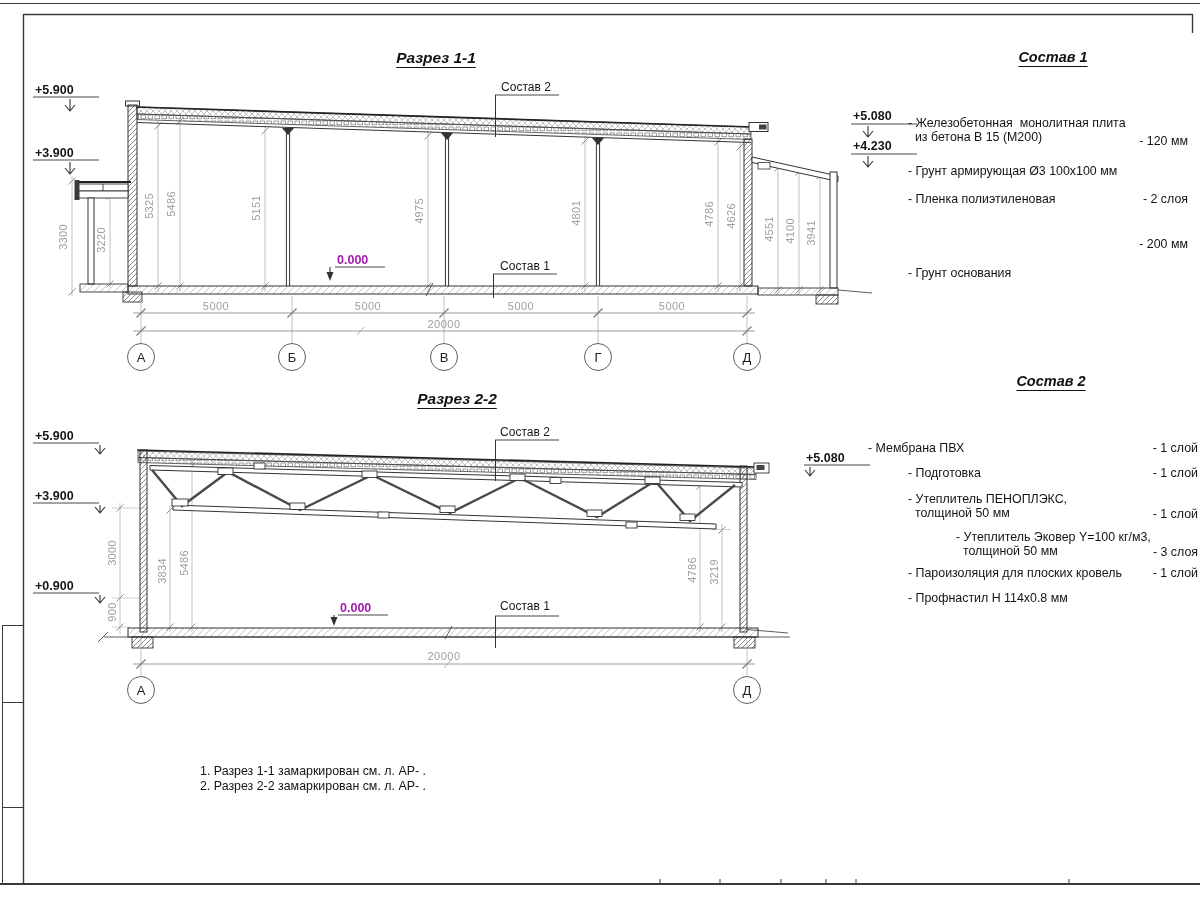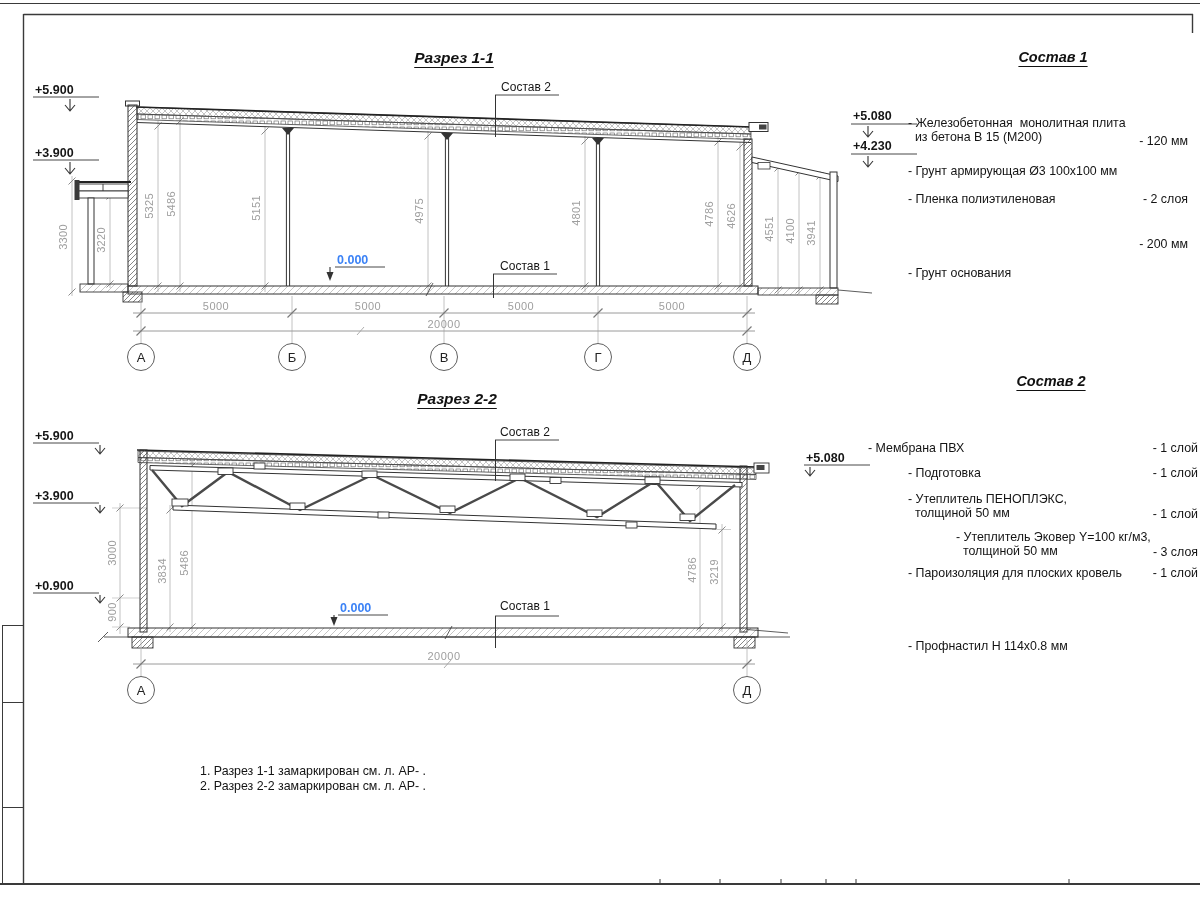--- a/index.html
+++ b/index.html
@@ -5,21 +5,21 @@
   html,body{margin:0;padding:0;background:#e8e8e8;}
   #sheet{position:relative;width:1200px;height:900px;background:#ffffff;overflow:hidden;
          font-family:"Liberation Sans","DejaVu Sans",sans-serif;}
   #linework{position:absolute;left:0;top:0;}
   .t{position:absolute;white-space:pre;color:#161616;}
   .title{font-size:15.5px;font-style:italic;font-weight:600;color:#111;
          text-decoration:underline;text-underline-offset:4px;transform:translate(-50%,-50%);}
   .ltitle{font-size:14.5px;font-style:italic;font-weight:600;color:#111;
           text-decoration:underline;text-underline-offset:4px;transform:translate(-50%,-50%);}
   .elev{font-size:12.5px;font-weight:600;color:#161616;}
-  .zero{font-size:12.5px;font-weight:600;color:#3b82f6;}
+  .zero{font-size:12.5px;font-weight:600;color:#a21caf;}
   .slbl{font-size:12px;color:#161616;transform:translate(-50%,-50%);}
   .vdim{font-size:11px;color:#9e9e9e;letter-spacing:.3px;transform:translate(-50%,-50%) rotate(-90deg);}
   .sdim{font-size:11px;color:#9e9e9e;letter-spacing:.5px;transform:translate(-50%,-50%);}
   .bubble{position:absolute;width:26px;height:26px;border:1px solid #606060;border-radius:50%;
           background:#fff;display:flex;align-items:center;justify-content:center;
           font-size:13px;color:#222;transform:translate(-50%,-50%);}
   .lname{font-size:12.4px;line-height:14px;color:#141414;white-space:pre;}
   .lqty{font-size:12.4px;color:#141414;text-align:right;}
   .note{font-size:12.4px;color:#141414;white-space:pre;}
 </style>
@@ -152,21 +152,21 @@
     <polygon points="334,626 330.5,617 337.5,617" fill="#333"></polygon>
     <path d="M495.5,440 V481 M495.5,616 V648" stroke="#333" stroke-width="1"></path>
 
     <path d="M141,640 V677 M747,640 V677" stroke="#b3b3b3" stroke-width="0.8"></path>
     <path d="M133,664 H755" stroke="#9a9a9a" stroke-width="1"></path>
     <path d="M136.5,668.5 l9,-9 M742.5,668.5 l9,-9" stroke="#7a7a7a" stroke-width="1.2" fill="none"></path>
     <path d="M444,668 L451,660" stroke="#9a9a9a" stroke-width="0.8"></path>
   </g>
 </svg>
 
-<div class="t title" style="left:454px;top:58px;">Разрез 1-1</div>
+<div class="t title" style="left:436px;top:58px;">Разрез 1-1</div>
 <div class="t elev" style="left:35px;top:83px;">+5.900</div>
 <div class="t elev" style="left:35px;top:146px;">+3.900</div>
 <div class="t elev" style="left:853px;top:109px;">+5.080</div>
 <div class="t elev" style="left:853px;top:139px;">+4.230</div>
 <div class="t zero" style="left:337px;top:253px;">0.000</div>
 <div class="t slbl" style="left:526px;top:87px;">Состав 2</div>
 <div class="t slbl" style="left:525px;top:266px;">Состав 1</div>
 
 <div class="t vdim" style="left:63px;top:237px;">3300</div>
 <div class="t vdim" style="left:101px;top:240px;">3220</div>
@@ -243,18 +243,18 @@
 <div class="t lname" style="left:908px;top:466px;">- Подготовка</div>
 <div class="t lqty" style="left:1120px;top:466px;width:78px;">- 1 слой</div>
 <div class="t lname" style="left:908px;top:492px;">- Утеплитель ПЕНОПЛЭКС,
   толщиной 50 мм</div>
 <div class="t lqty" style="left:1120px;top:507px;width:78px;">- 1 слой</div>
 <div class="t lname" style="left:956px;top:530px;">- Утеплитель Эковер Y=100 кг/м3,
   толщиной 50 мм</div>
 <div class="t lqty" style="left:1120px;top:545px;width:78px;">- 3 слоя</div>
 <div class="t lname" style="left:908px;top:566px;">- Пароизоляция для плоских кровель</div>
 <div class="t lqty" style="left:1120px;top:566px;width:78px;">- 1 слой</div>
-<div class="t lname" style="left:908px;top:591px;margin-top:48px;">- Профнастил Н 114х0.8 мм</div>
+<div class="t lname" style="left:908px;top:591px;">- Профнастил Н 114х0.8 мм</div>
 
 <div class="t note" style="left:200px;top:764px;">1. Разрез 1-1 замаркирован см. л. АР- .</div>
 <div class="t note" style="left:200px;top:779px;">2. Разрез 2-2 замаркирован см. л. АР- .</div>
 
 </div>
 
 </body></html>

